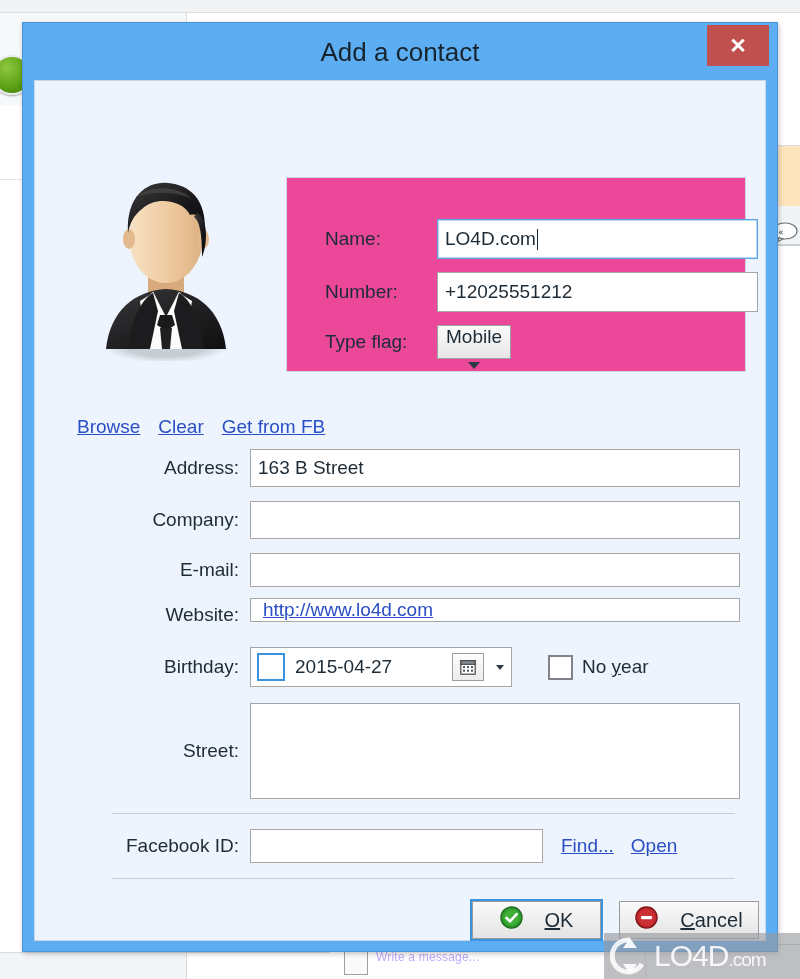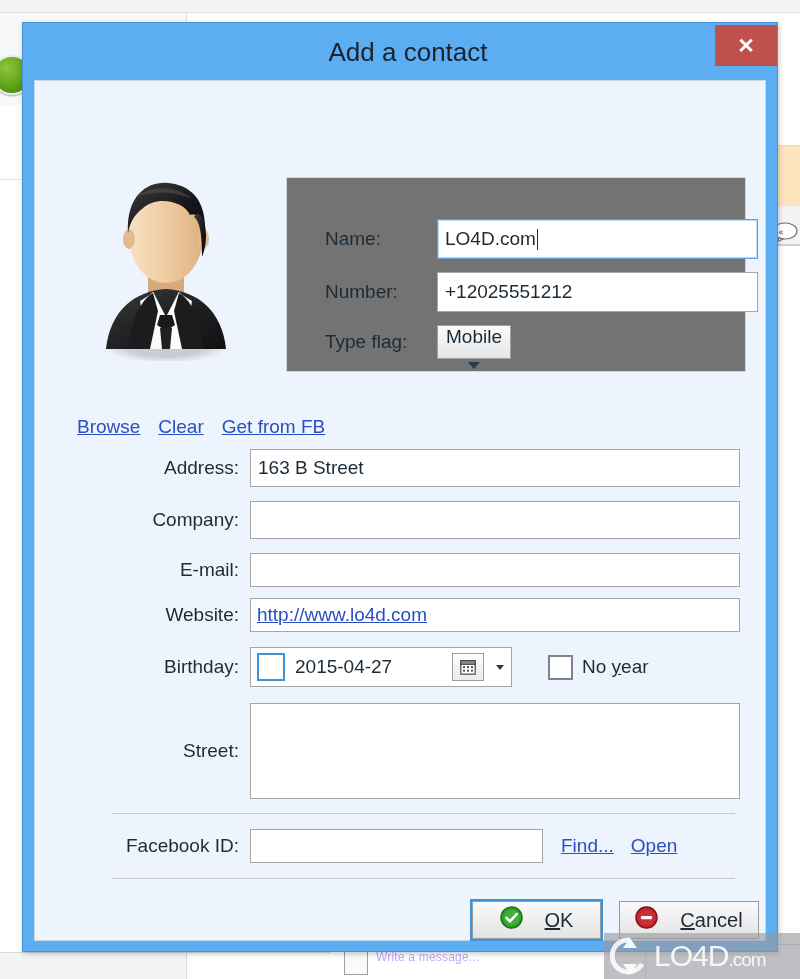--- a/index.html
+++ b/index.html
@@ -119,21 +119,21 @@
   #dialog {
     position: absolute;
     left: 22px; top: 22px;
     width: 756px; height: 930px;
     background: #5cadf2;
     border: 1px solid #4b93d4;
     box-sizing: border-box;
     box-shadow: 1px 2px 5px rgba(0,0,0,.22);
   }
   #titlebar {
-    position: absolute; left: 8px; top: 0; width: 754px; height: 50px;
+    position: absolute; left: 0; top: 0; width: 754px; height: 50px;
   }
   #dialog-title {
     position: absolute; left: 0; top: 0; width: 754px;
     text-align: center; line-height: 58px;
     font-size: 26px; color: #17242e;
     font-family: "Liberation Sans", sans-serif;
   }
   #close-button {
     position: absolute; left: 684px; top: 2px;
     width: 62px; height: 41px;
@@ -169,21 +169,21 @@
   }
   #avatar-links {
     position: absolute; left: 42px; top: 307px;
     display: flex; gap: 18px; align-items: flex-start; margin-top: 28px;
   }
 
   
   #top-group {
     position: absolute; left: 251px; top: 96px;
     width: 460px; height: 195px;
-    background: #737373;
+    background: #ec4899;
     border: 1px solid #cdd7e3;
     box-sizing: border-box;
     text-decoration: underline;
   }
   .tg-row { position: absolute; display: flex; align-items: center; }
   .tg-label {
     font-size: 19px; color: #1d2b36; width: 112px; text-align: left;
     font-family: "Liberation Sans", sans-serif;
   }
   .tfield {
@@ -411,21 +411,21 @@
 
     <div class="frow" style="left:55px; top:472px;">
       <span class="flabel" style="line-height:34px;">E-mail:</span>
       <span class="tfield" style="width:490px; height:34px;">
         <span></span>
       </span>
     </div>
 
     <div class="frow" style="left:55px; top:517px;">
       <span class="flabel" style="line-height:34px;">Website:</span>
-      <span class="tfield" style="width:490px; height:34px; padding-left:6px;">
+      <span class="tfield" style="width:490px; height:24px; padding-left:12px;">
         <span class="link-in-field">http://www.lo4d.com</span>
       </span>
     </div>
 
     <div class="frow" style="left:55px; top:566px; align-items:center;">
       <span class="flabel" style="line-height:40px;">Birthday:</span>
 
       <span class="tfield" style="width:262px; height:40px; gap:10px; padding-left:6px;">
         <span class="chk blue" style="width:28px;height:28px;"></span>
         <span>2015-04-27</span>

